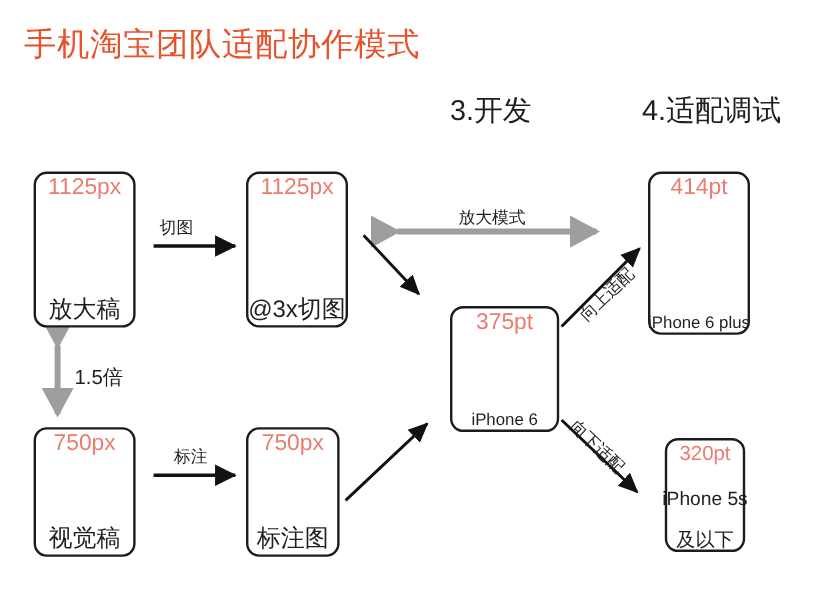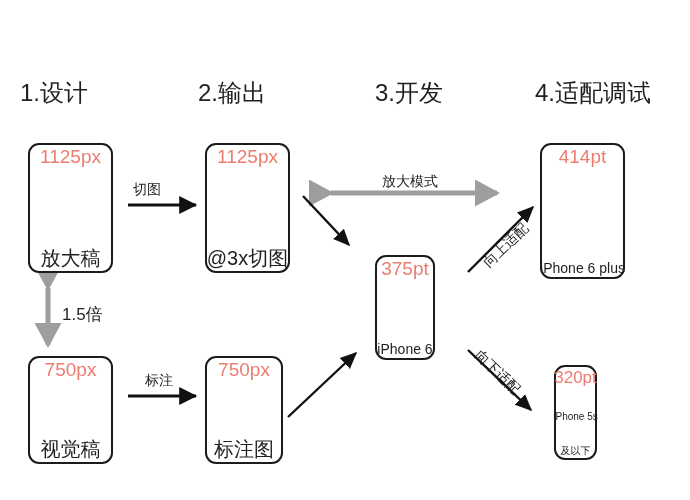--- a/index.html
+++ b/index.html
@@ -76,21 +76,21 @@
   }
 
   
   .box.cn .num  { font-size: 19px; line-height: 24px; }
   .box.cn .name { font-size: 20px; line-height: 25px; }
 
   .box.en .num  { font-size: 19px; line-height: 24px; }
   .box.en .name { font-size: 14px; line-height: 17px; }
 
   .box.en.small .num  { font-size: 17px; line-height: 22px; }
-  .box.en.small .name { font-size: 10px; line-height: 15px; }
+  .box.en.small .name { font-size: 16px; line-height: 15px; }
 
   
   .arrow-label {
     position: absolute;
     font-size: 14px;
     line-height: 18px;
     color: #1f1f1f;
     white-space: nowrap;
   }
   .arrow-label.big {
@@ -137,23 +137,22 @@
 
     <line x1="303" y1="196" x2="349" y2="245" stroke="#111111" stroke-width="2.4" marker-end="url(#blkArrowThin)"></line>
 
     <line x1="288" y1="417" x2="356" y2="353" stroke="#111111" stroke-width="2.4" marker-end="url(#blkArrowThin)"></line>
 
     <line x1="468" y1="272" x2="533" y2="207" stroke="#111111" stroke-width="2.4" marker-end="url(#blkArrowThin)"></line>
 
     <line x1="468" y1="350" x2="531" y2="410" stroke="#111111" stroke-width="2.4" marker-end="url(#blkArrowThin)"></line>
   </svg>
 
-
-  <div class="stage-header" style="left:20px;">1.设计</div>
-  <div class="stage-header" style="left:198px;">2.输出</div>
+  <div class="title">手机淘宝团队适配协作模式</div>
+
   <div class="stage-header" style="left:375px;">3.开发</div>
   <div class="stage-header" style="left:535px;">4.适配调试</div>
 
   <div class="box cn" style="left:28px; top:143px; width:85px; height:130px;">
     <span class="num">1125px</span>
     <span class="name">放大稿</span>
   </div>
 
   <div class="box cn" style="left:205px; top:143px; width:85px; height:130px;">
     <span class="num">1125px</span>
@@ -163,31 +162,31 @@
   <div class="box cn" style="left:28px; top:356px; width:85px; height:108px;">
     <span class="num">750px</span>
     <span class="name">视觉稿</span>
   </div>
 
   <div class="box cn" style="left:205px; top:356px; width:78px; height:108px;">
     <span class="num">750px</span>
     <span class="name">标注图</span>
   </div>
 
-  <div class="box en" style="left:375px; top:255px; width:60px; height:105px;">
+  <div class="box en" style="left:375px; top:255px; width:91px; height:105px;">
     <span class="num">375pt</span>
     <span class="name">iPhone 6</span>
   </div>
 
   <div class="box en" style="left:540px; top:143px; width:85px; height:136px;">
     <span class="num">414pt</span>
     <span class="name">iPhone 6 plus</span>
   </div>
 
-  <div class="box en small" style="left:554px; top:365px; width:43px; height:95px;">
+  <div class="box en small" style="left:554px; top:365px; width:67px; height:95px;">
     <span class="num">320pt</span>
     <span class="name">iPhone 5s</span>
     <span class="name">及以下</span>
   </div>
 
   <div class="arrow-label" style="left:133px; top:180px;">切图</div>
 
   <div class="arrow-label" style="left:133px; top:371px;margin-left:12px;">标注</div>
 
   <div class="arrow-label big" style="left:62px; top:304px;text-align:right;">1.5倍</div>

